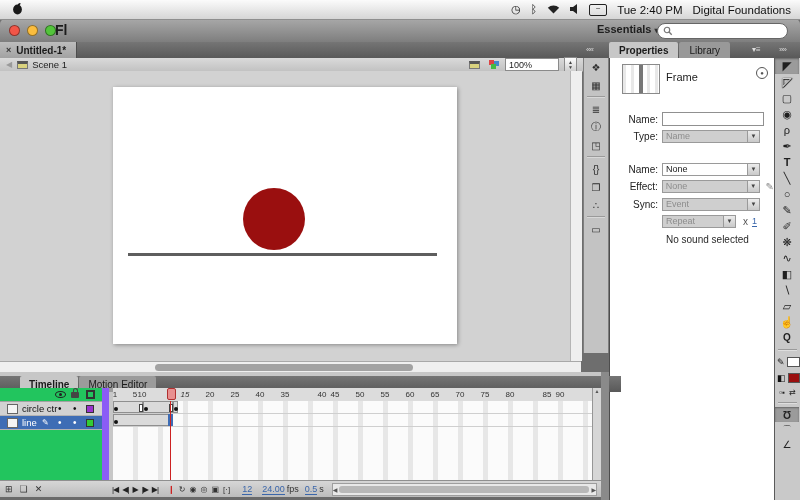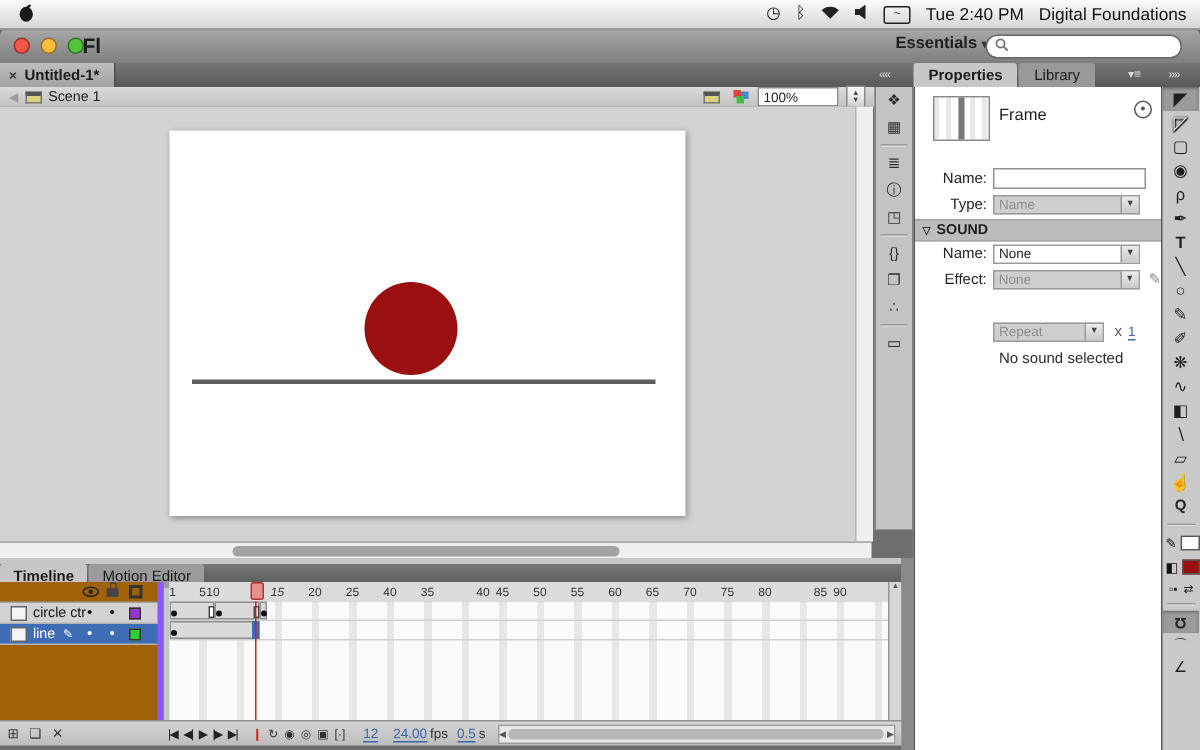--- a/index.html
+++ b/index.html
@@ -114,26 +114,26 @@
   .swrow{display:flex;align-items:center;padding-left:2px;height:16px;gap:2px;}
   .swrow .tg{font-size:9px;}
   .swatch{width:13px;height:10px;border:1px solid #555;box-sizing:border-box;}
   .minirow{display:flex;justify-content:center;gap:4px;font-size:8px;height:13px;align-items:center;color:#222;}
   .opt{width:24px;height:15px;display:flex;align-items:center;justify-content:center;font-size:10px;color:#222;}
   .opt.active{background:#9b9b9b;box-shadow:inset 0 1px 2px rgba(0,0,0,.35);}
   .o-snap-to-objects span{display:inline-block;transform:rotate(180deg);font-weight:bold;}
   
   .timeline{position:absolute;top:372px;left:0;width:601px;height:128px;background:#c7c7c7;}
   .tl-tabs{position:absolute;top:4px;left:0;width:100%;height:16px;
-    background:linear-gradient(#757575,#595959);display:flex;}
+    background:linear-gradient(#757575,#595959);display:flex;padding-left:20px;}
   .tl-tab{height:16px;display:flex;align-items:center;padding:0 9px;font-size:10px;color:#1b1b1b;}
   .tl-tab.active{background:#c7c7c7;font-weight:bold;border-radius:2px 2px 0 0;}
   .tl-tab.inactive{background:#9b9b9b;margin-left:1px;border-radius:2px 2px 0 0;}
-  .tl-left{position:absolute;top:16px;left:0;width:109px;height:92px;background:#a16207;
-    border-right:4px solid #8b5cf6;box-sizing:border-box;}
+  .tl-left{position:absolute;top:16px;left:0;width:109px;height:92px;background:#22c55e;
+    border-right:7px solid #8b5cf6;box-sizing:border-box;}
   .tl-head{height:13px;border-bottom:1px solid #a2a2a2;position:relative;}
   .eye{position:absolute;left:55px;top:3px;width:11px;height:7px;border:1px solid #222;
     border-radius:50%;box-sizing:border-box;}
   .eye i{position:absolute;left:2.5px;top:1px;width:3px;height:3px;background:#222;border-radius:50%;}
   .lock{position:absolute;left:71px;top:4px;width:8px;height:6px;background:#444;border-radius:1px;}
   .lock i{position:absolute;left:1.5px;top:-4px;width:5px;height:4px;border:1.2px solid #444;
     border-bottom:none;border-radius:3px 3px 0 0;box-sizing:border-box;}
   .outl{position:absolute;left:86px;top:2px;width:9px;height:9px;border:2px solid #333;box-sizing:border-box;}
   .layer-row{height:13px;display:flex;align-items:center;font-size:9.5px;background:#d2d2d2;
     border-bottom:1px solid #b3b3b3;position:relative;color:#111;}
@@ -299,38 +299,41 @@
       <span class="plabel">Name:</span>
       <input class="pinput" value="" style="">
     </div>
     <div class="prow" style="top:71px;">
       <span class="plabel">Type:</span>
       <span class="psel disabled">
         <span>Name</span>
         <span class="sarr">▼</span>
       </span>
     </div>
-    <div class="sect" style="top:88px;">
-      <span class="tri">▽</span>
-      <span>SOUND</span>
-    </div>
     <div class="prow" style="top:104px;">
       <span class="plabel">Name:</span>
       <span class="psel">
         <span>None</span>
         <span class="sarr">▼</span>
       </span>
     </div>
     <div class="prow" style="top:121px;">
       <span class="plabel">Effect:</span>
       <span class="psel disabled">
         <span>None</span>
         <span class="sarr">▼</span>
       </span>
       <span class="pencil-btn">✎</span>
+    </div>
+    <div class="prow" style="top:139px;">
+      <span class="plabel">Sync:</span>
+      <span class="psel disabled">
+        <span>Event</span>
+        <span class="sarr">▼</span>
+      </span>
     </div>
     <div class="prow" style="top:156px;">
       <span class="plabel"></span>
       <span class="psel disabled narrow">
         <span>Repeat</span>
         <span class="sarr">▼</span>
       </span>
       <span class="times">x</span>
       <span class="timesval">1</span>
     </div>

